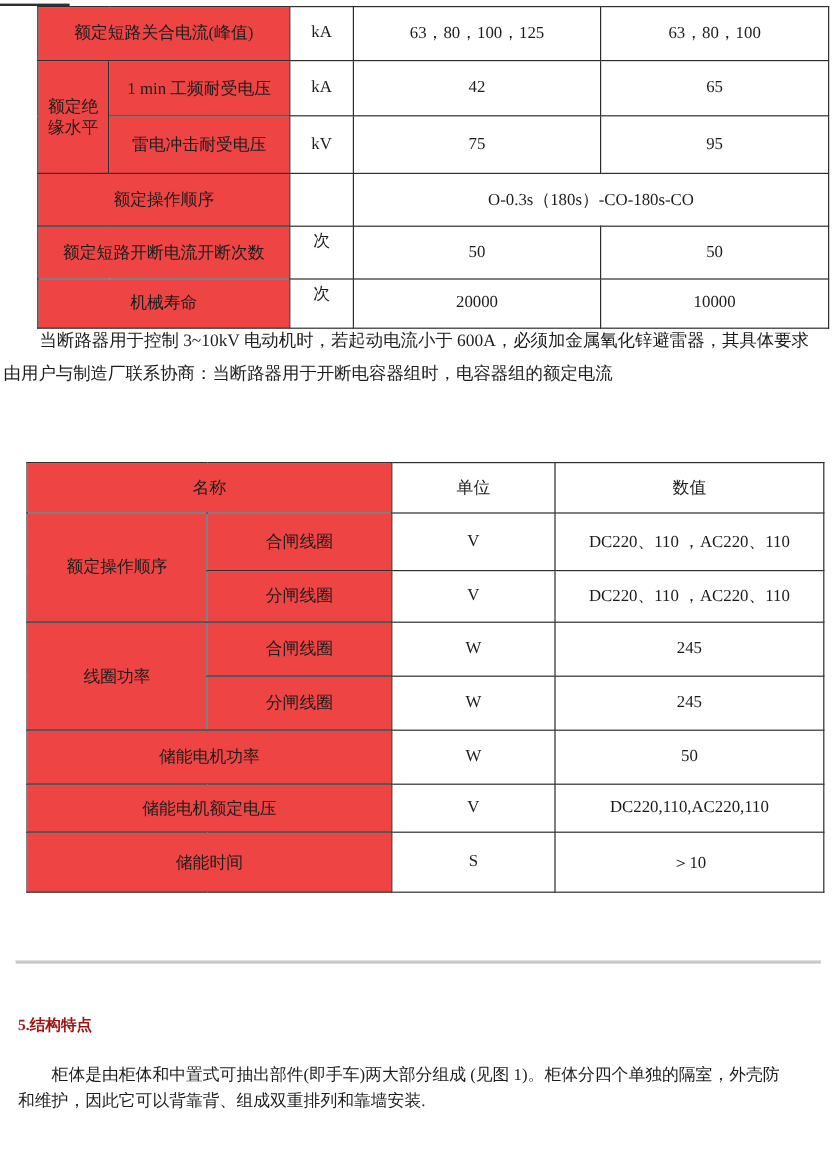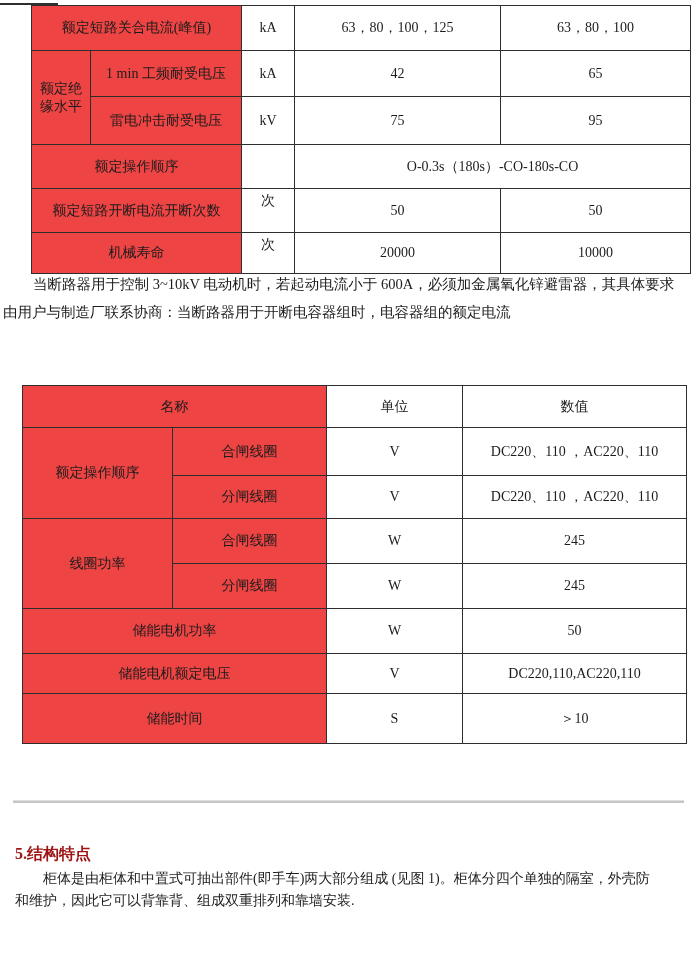--- a/index.html
+++ b/index.html
@@ -23,21 +23,21 @@
   .note { position:absolute; left:3px; top:271px; width:696px; font-size:14.5px; line-height:27.5px; }
   .note .line { white-space:nowrap; }
   .note .indent { text-indent:30px; }
 
   .h3 { position:absolute; left:12px; top:362px; font-size:14.5px; white-space:nowrap; }
 
   .divider { position:absolute; left:13px; top:800px; width:671px; height:2px;
     background:#c6c6c6; border-top:1px solid #dedede; }
 
   .s5 { position:absolute; left:15px; top:845px; width:685px; }
-  .s5-heading { color:#9e1414; font-weight:bold; font-size:16px; line-height:18px; margin-bottom:5px; white-space:nowrap; }
+  .s5-heading { color:#9e1414; font-weight:bold; font-size:13px; line-height:18px; margin-bottom:23px; white-space:nowrap; }
   .s5 .line { font-size:14px; line-height:21.8px; white-space:nowrap; }
   .s5 .indent { text-indent:28px; }
 </style>
 </head>
 <body>
 
 <div class="page">
 
   <div class="topline"></div>
 

